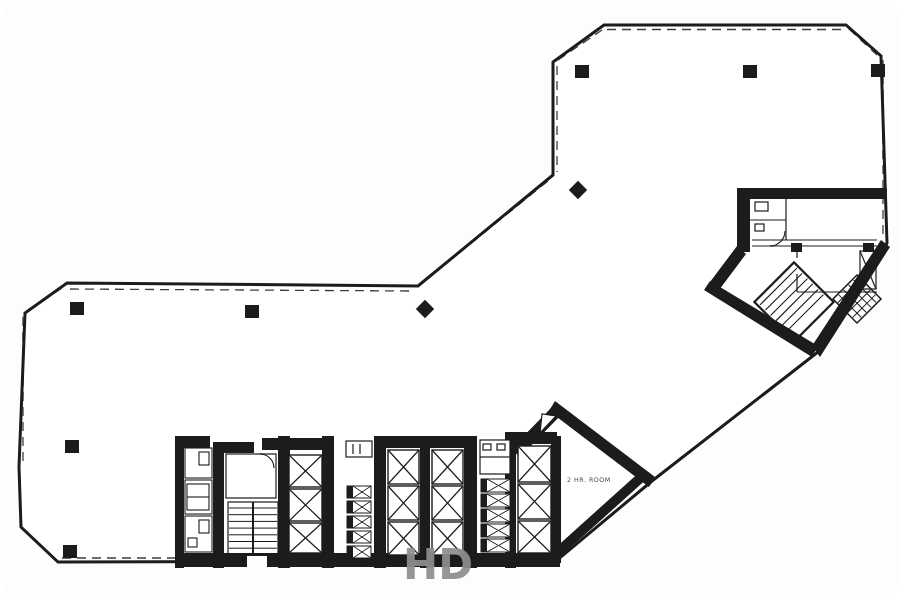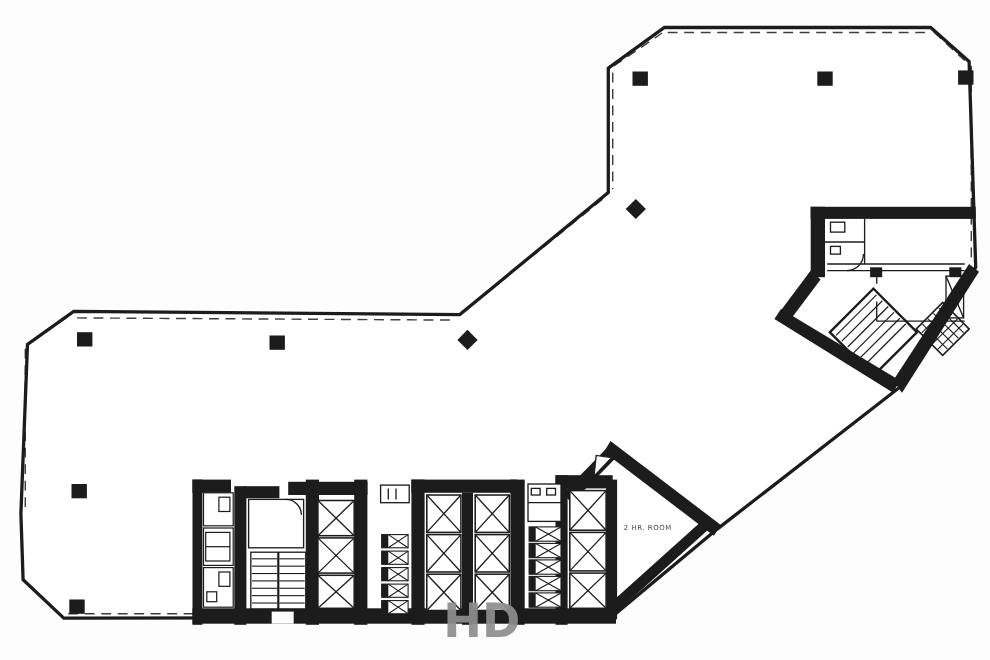--- a/index.html
+++ b/index.html
@@ -1,16 +1,16 @@
 <!DOCTYPE html>
 <html><head>
 <meta charset="utf-8">
 <style>
   html,body{margin:0;padding:0;background:#ffffff;}
-  .page{position:relative;width:900px;height:600px;background:#fdfdfd;overflow:hidden;}
+  .page{position:relative;width:900px;height:600px;background:#fdfdfd;overflow:hidden;border-radius:22px;}
   svg{display:block;}
   text{font-family:"DejaVu Sans", sans-serif;}
 </style>
 </head>
 <body>
 
 <div class="page">
 <svg id="plan" width="900" height="600" viewBox="0 0 900 600">
 
   <path d="M67,283 L418,286 L553,175 L553,62 L604,25 L846,25 L881,56 L887,243 L818,352 L652,481 L556,561 L58,562 L21,527 L19,467 L25,313 Z" fill="#ffffff" stroke="#1c1c1c" stroke-width="3"></path>

